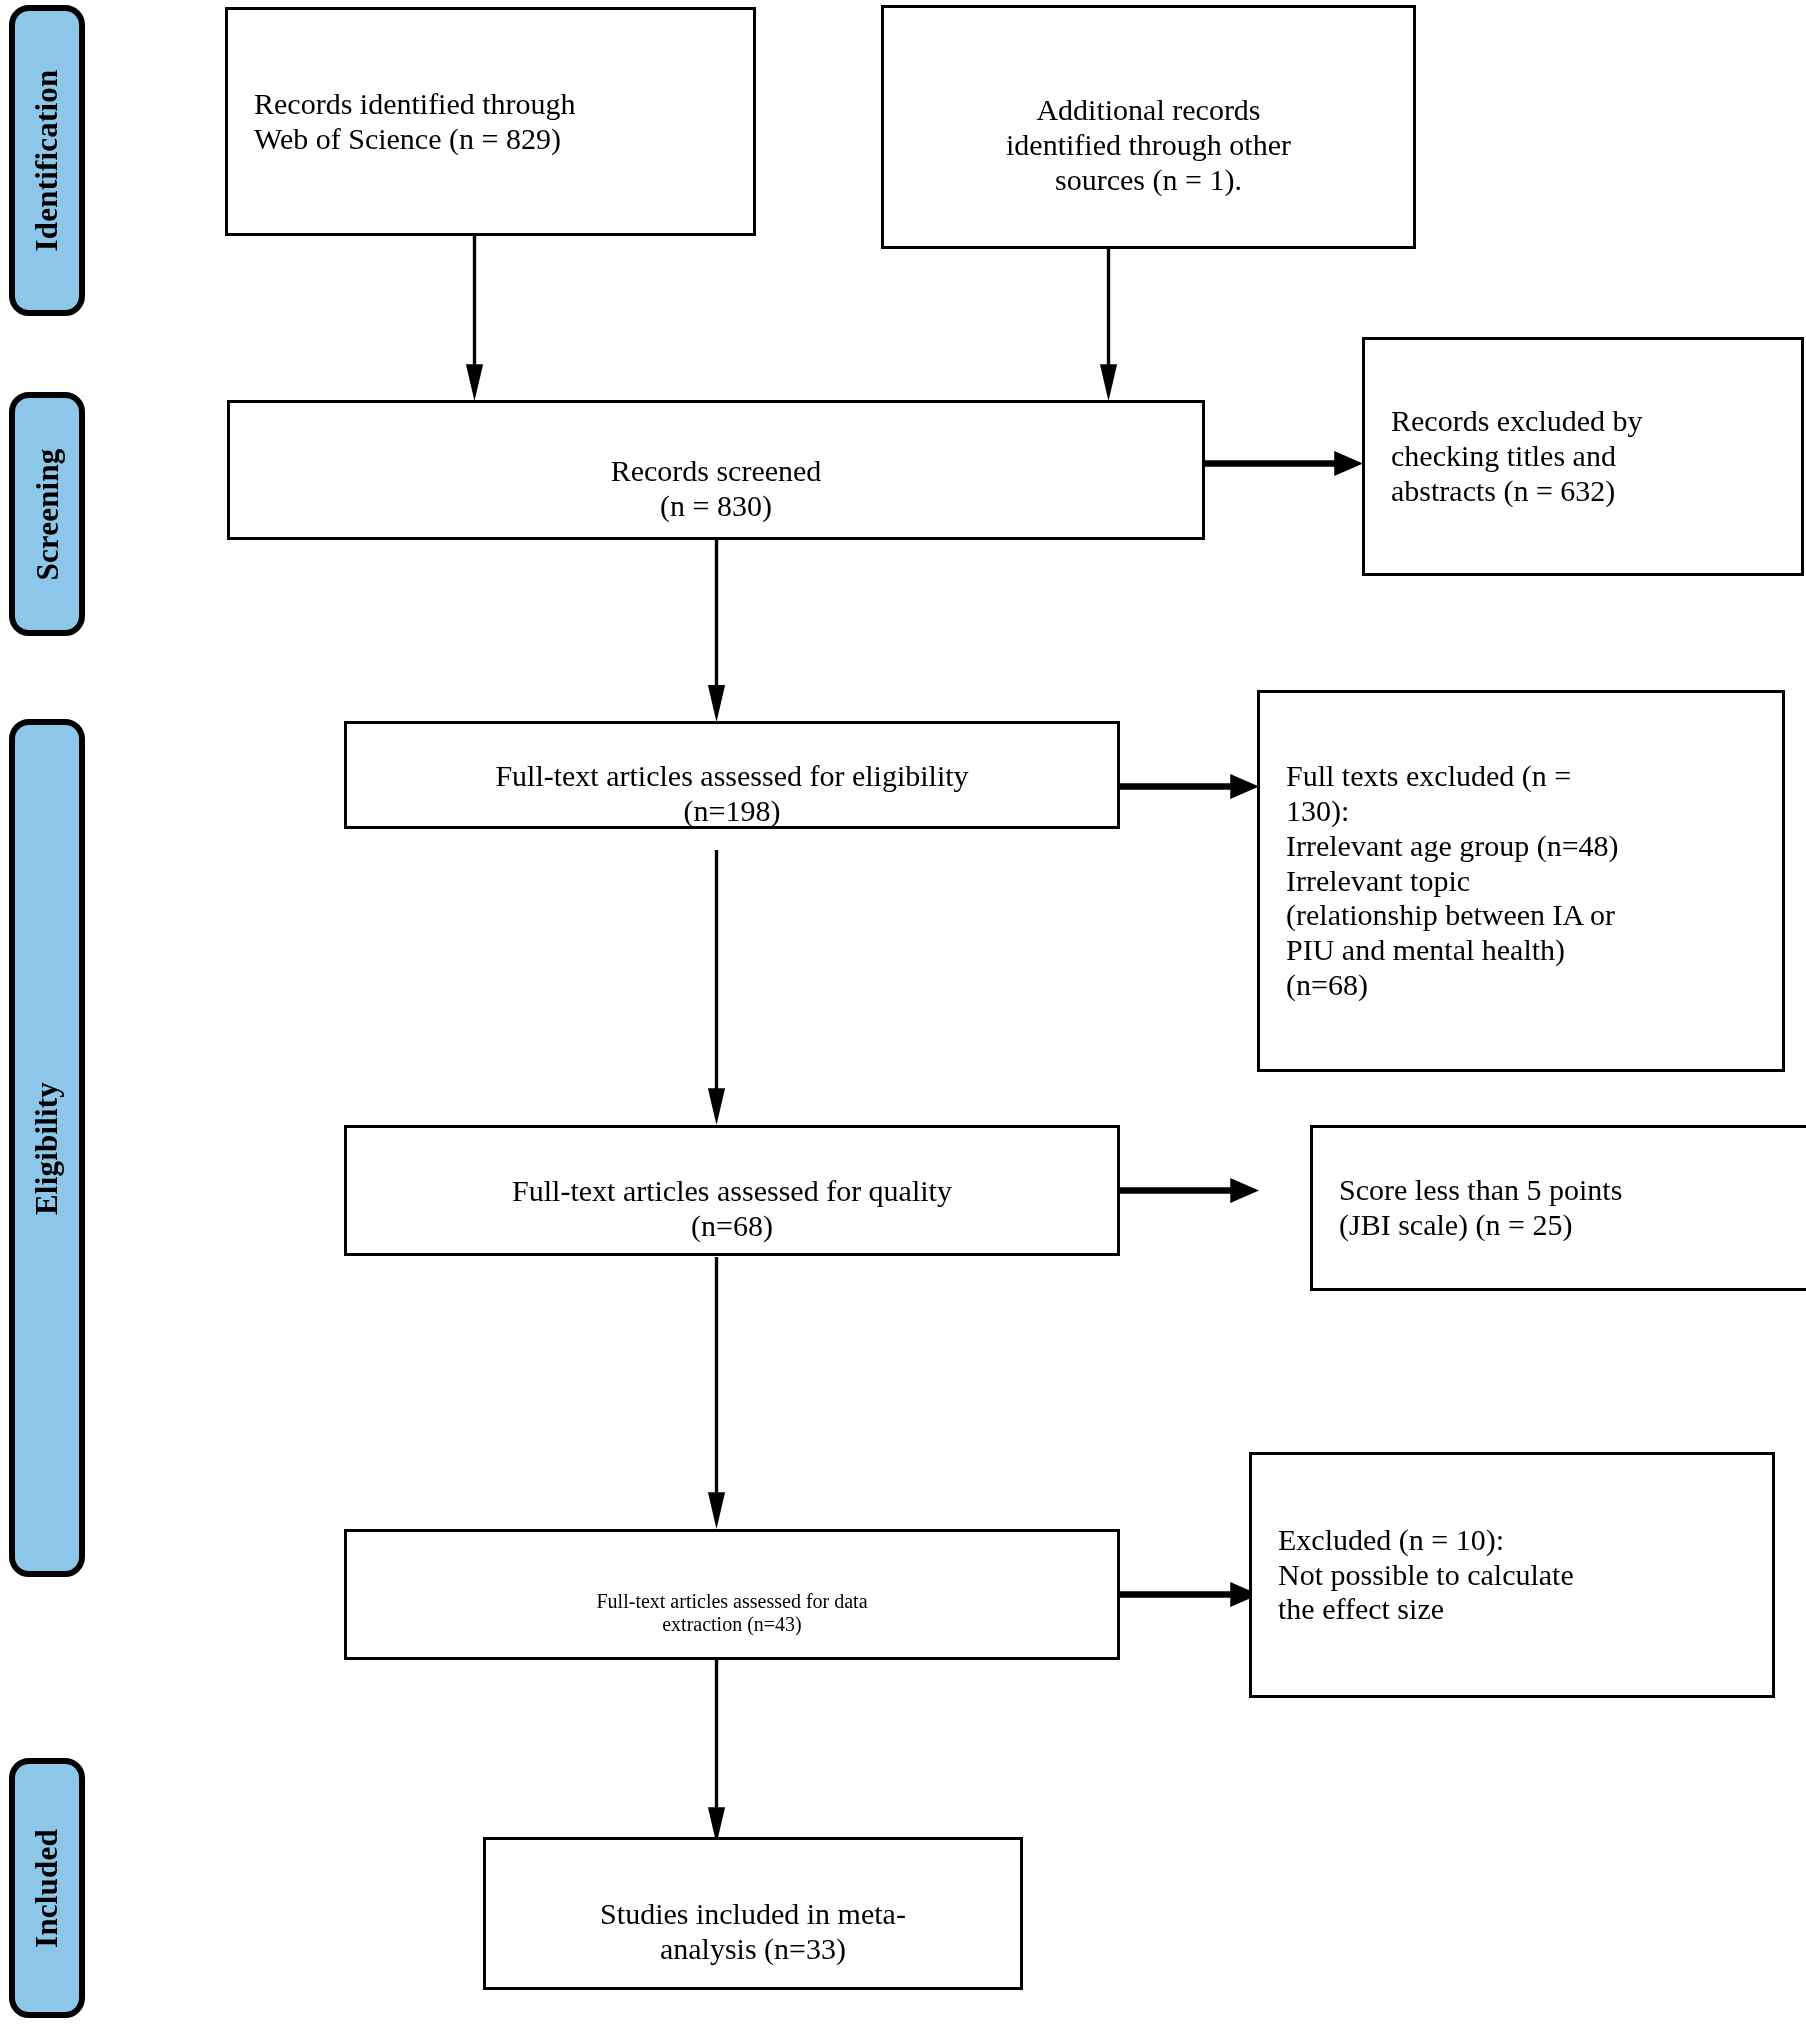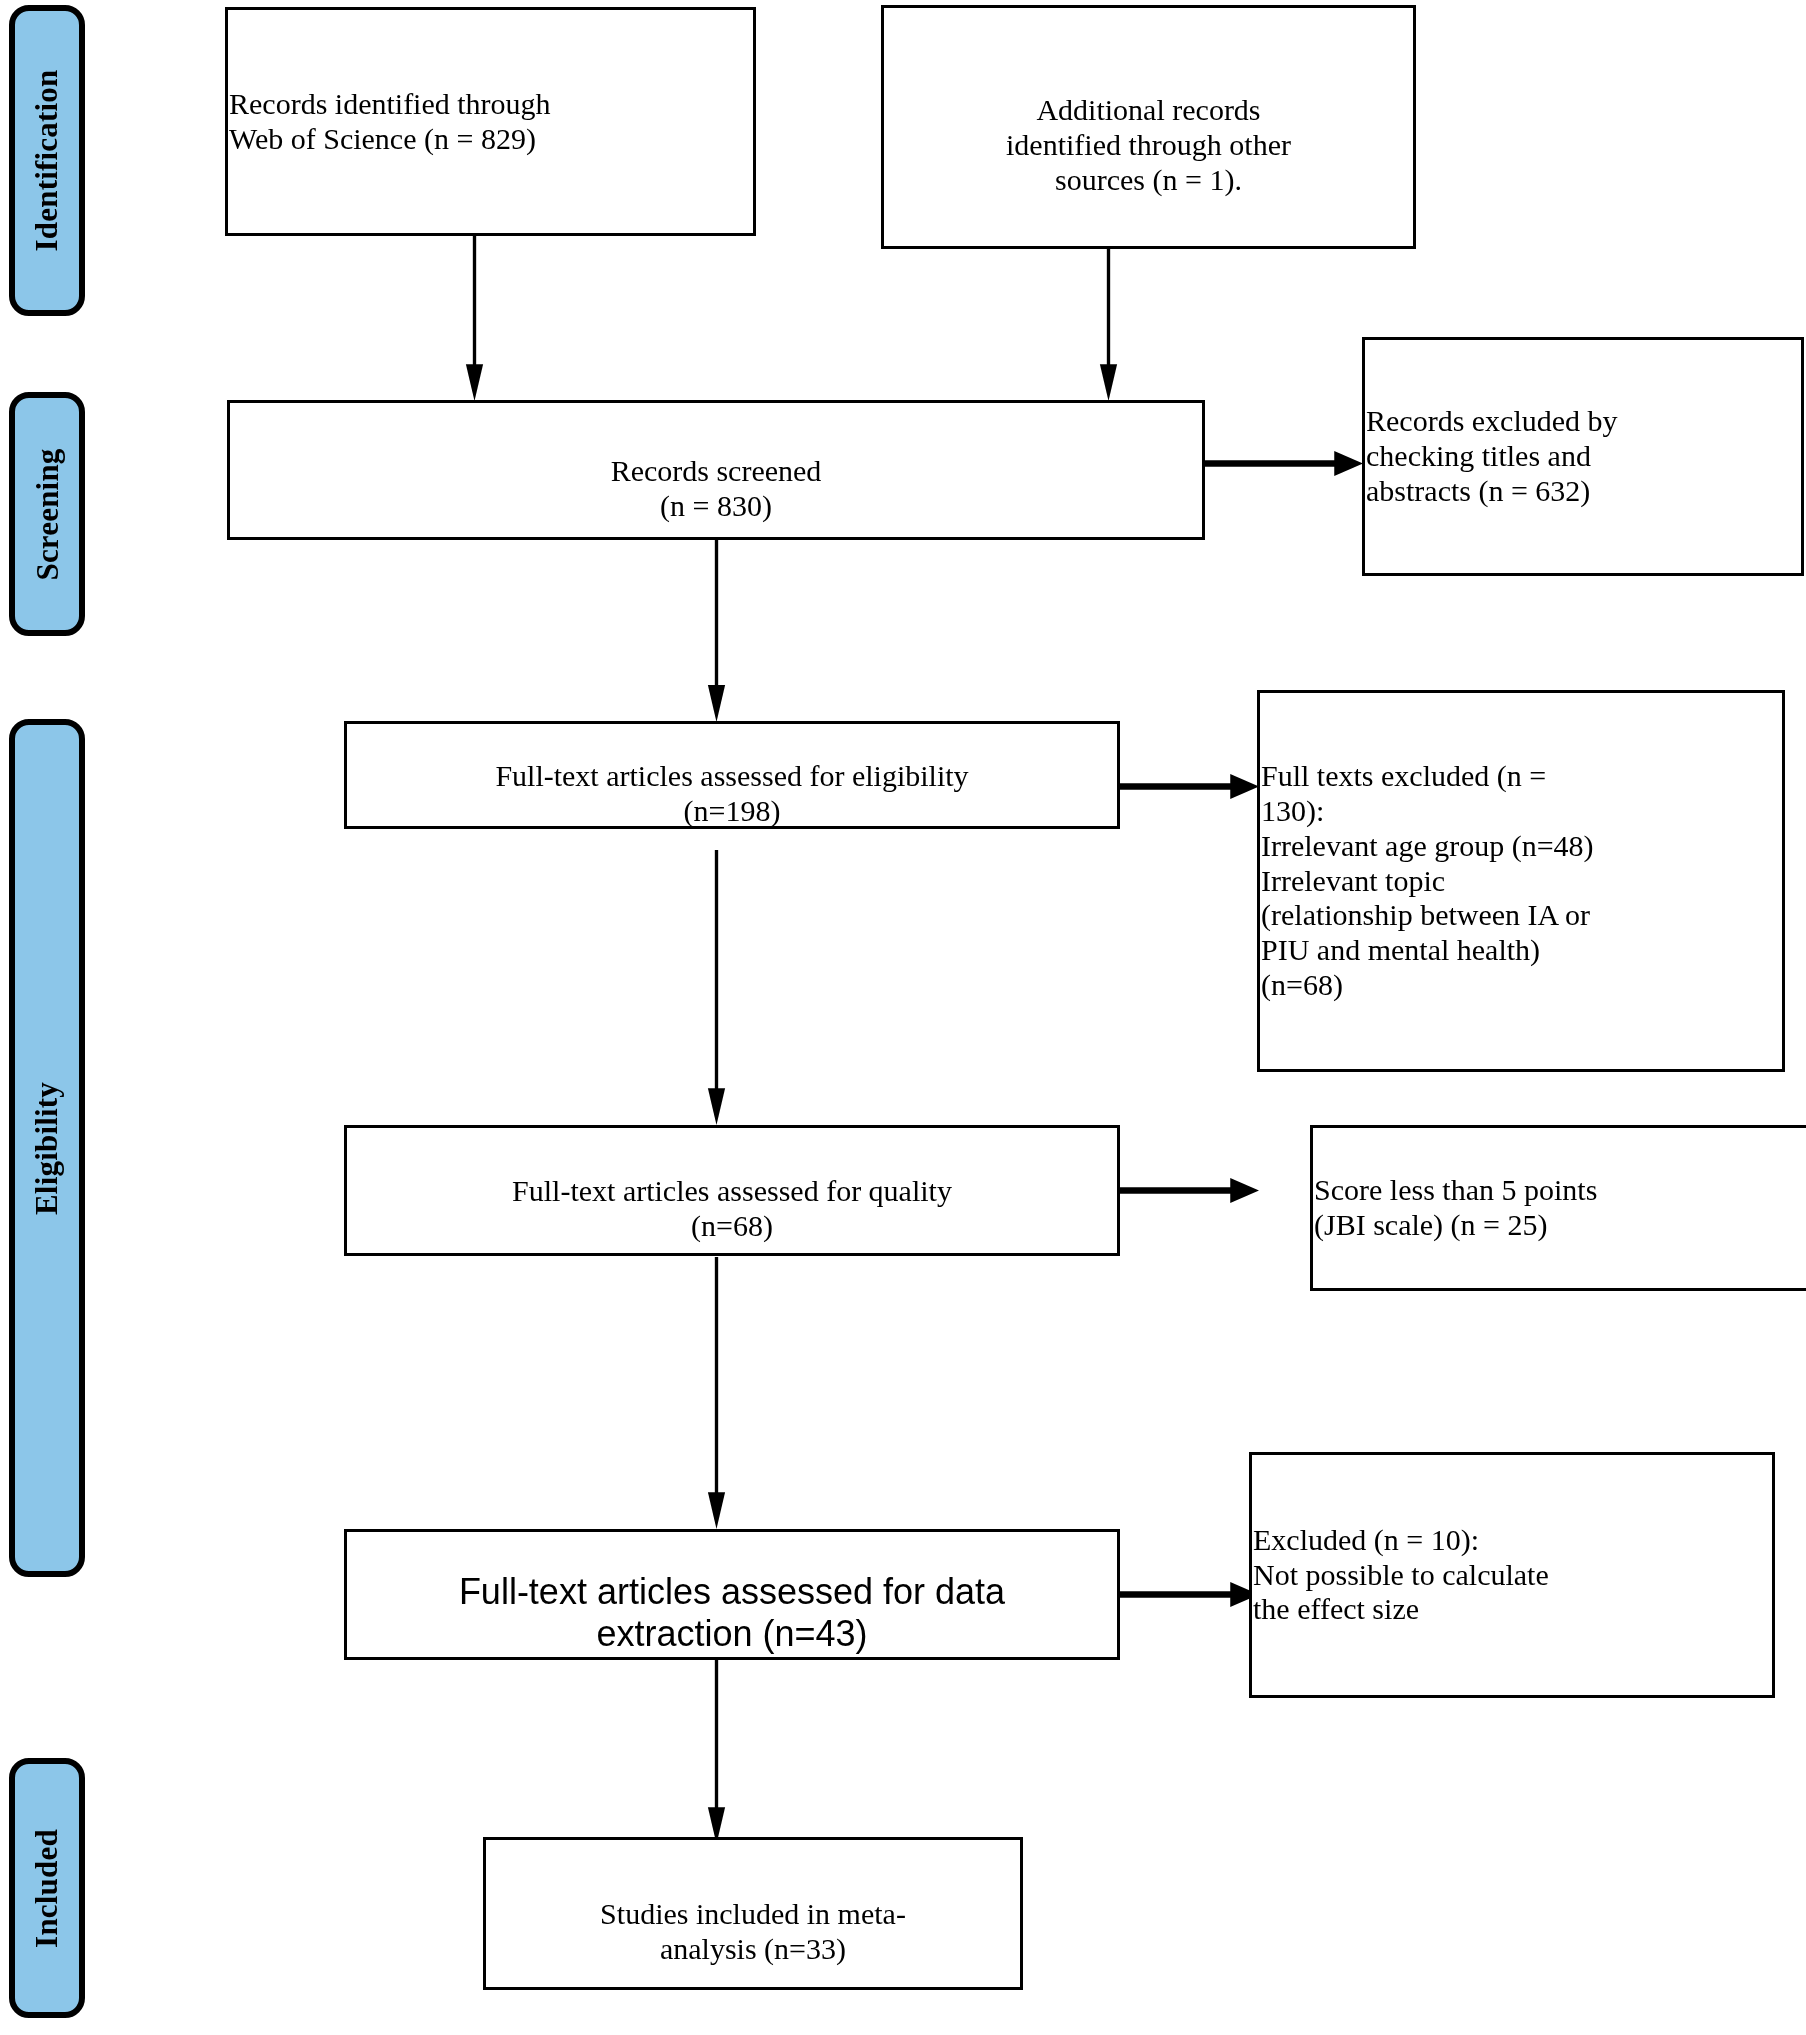--- a/index.html
+++ b/index.html
@@ -41,29 +41,29 @@
   .flow-box {
     position: absolute;
     box-sizing: border-box;
     background: #ffffff;
     border: 3.8px solid #000000;
     display: flex;
     align-items: center;
   }
   .flow-box .box-text {
     width: 100%;
-    padding: 0 1px;
+    padding: 0 26px;
     font-size: 30px;
     line-height: 1.16;
     color: #000000;
     white-space: pre-line;
   }
   .align-center .box-text { text-align: center; margin-top: 37px; }
   .align-left   .box-text { text-align: left; }
-  .sans .box-text { font-family: Liberation Sans, sans-serif; font-size: 36px; }
+  .sans .box-text { font-family: Liberation Serif, serif; font-size: 20px; }
 
   
   .conn { position: absolute; }
   .conn svg { display: block; overflow: visible; }
 </style>
 </head>
 <body>
 
 <div id="page">
 

